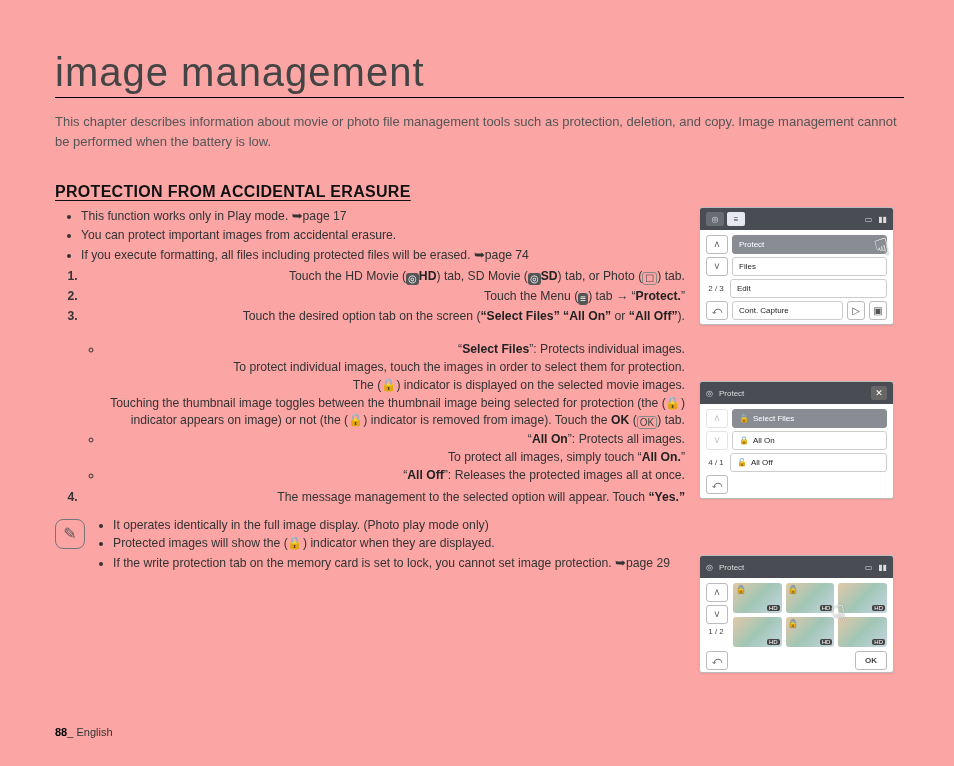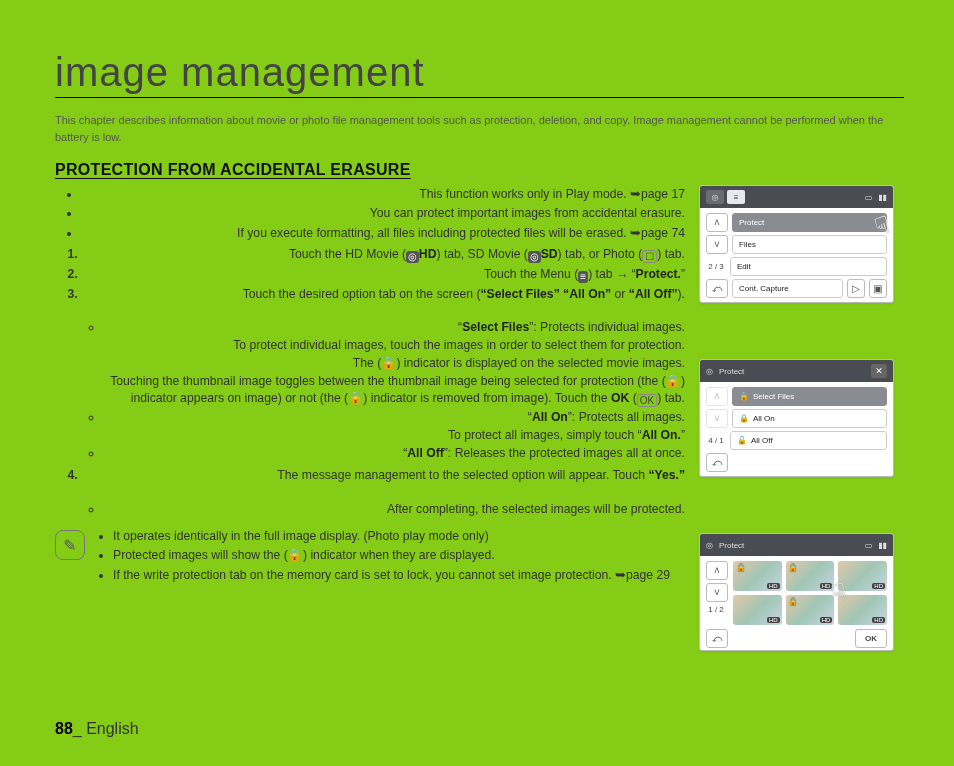--- a/index.html
+++ b/index.html
@@ -5,42 +5,42 @@
   body {
     margin: 0;
     padding: 0;
     font-family: Arial, Helvetica, sans-serif;
     background: #f0f0f0;
     width: 954px;
     height: 766px;
     overflow: hidden;
   }
   .page {
-    background: #84cc16;
+    background: #fca5a5;
     width: 954px;
     height: 766px;
     box-sizing: border-box;
     padding: 50px 50px 20px 55px;
     position: relative;
     box-shadow: 0 1px 4px rgba(0,0,0,0.08);
   }
   h1.title {
     font-weight: 200;
     font-size: 40px;
     letter-spacing: 1px;
     color: #444;
     margin: 0 0 6px 0;
     border-bottom: 1px solid #000;
     padding-bottom: 2px;
   }
   .intro {
-    font-size: 11px;
+    font-size: 13px;
     color: #555;
     line-height: 1.5;
-    margin: 14px 0 16px 0;
+    margin: 14px 0 32px 0;
   }
   h2.section {
     font-size: 16px;
     font-weight: bold;
     color: #111;
     margin: 0 0 6px 0;
     text-decoration: underline;
     text-underline-offset: 3px;
     letter-spacing: 0.3px;
   }
@@ -56,21 +56,21 @@
     line-height: 1.45;
   }
   .right {
     flex: 0 0 205px;
     display: flex;
     flex-direction: column;
     gap: 56px;
     padding-top: 0px;
   }
   ul.b { margin: 0 0 4px 0; padding-left: 26px; }
-  ul.b li { margin-bottom: 1px; text-align: right; }
+  ul.b li { margin-bottom: 1px; }
   ol.steps { margin: 4px 0 4px 0; padding-left: 26px; }
   ol.steps > li { margin-bottom: 2px; text-align: right; }
   ol.steps > li::marker { font-weight: bold; }
   ul.sub { margin: 16px 0 4px 0; padding-left: 22px; }
   ul.sub li { margin-bottom: 1px; }
   .icon-box {
     display: inline-flex;
     align-items: flex-start;
     gap: 8px;
     margin-top: 6px;
@@ -187,21 +187,21 @@
   .xbtn {
     width:16px; height:14px;
     background:#666; border-radius:2px;
     display:inline-flex; align-items:center; justify-content:center;
     color:#fff; font-size:9px;
   }
   .dim { opacity:0.4; }
   .page-footer {
     position:absolute;
     left:55px; bottom:28px;
-    font-size:16px; color:#333;
+    font-size:11px; color:#333;
   }
   .page-footer b { color:#000; }
 </style>
 </head>
 <body>
 
 <div class="page">
 
   <h1 class="title">image management</h1>
 
@@ -247,23 +247,20 @@
               “<b>All On</b><span>”: Protects all images.</span><br>
               <span>To protect all images, simply touch “</span><b>All On.</b><span>”</span>
             </li>
             <li>
               “<b>All Off</b><span>”: Releases the protected images all at once.</span>
             </li>
           </ul>
         </li>
         <li>
           <span>The message management to the selected option will appear. Touch </span><b>“Yes.”</b>
-          <ul class="sub">
-            <li>After completing, the selected images will be protected.</li>
-          </ul>
         </li>
       </ol>
 
       <div class="icon-box">
         <span class="pen-icon">✎</span>
         <div class="notes">
           <ul>
             <li>It operates identically in the full image display. (Photo play mode only)</li>
             <li>
               <span>Protected images will show the (</span><span>🔒</span><span>) indicator when they are displayed.</span>

